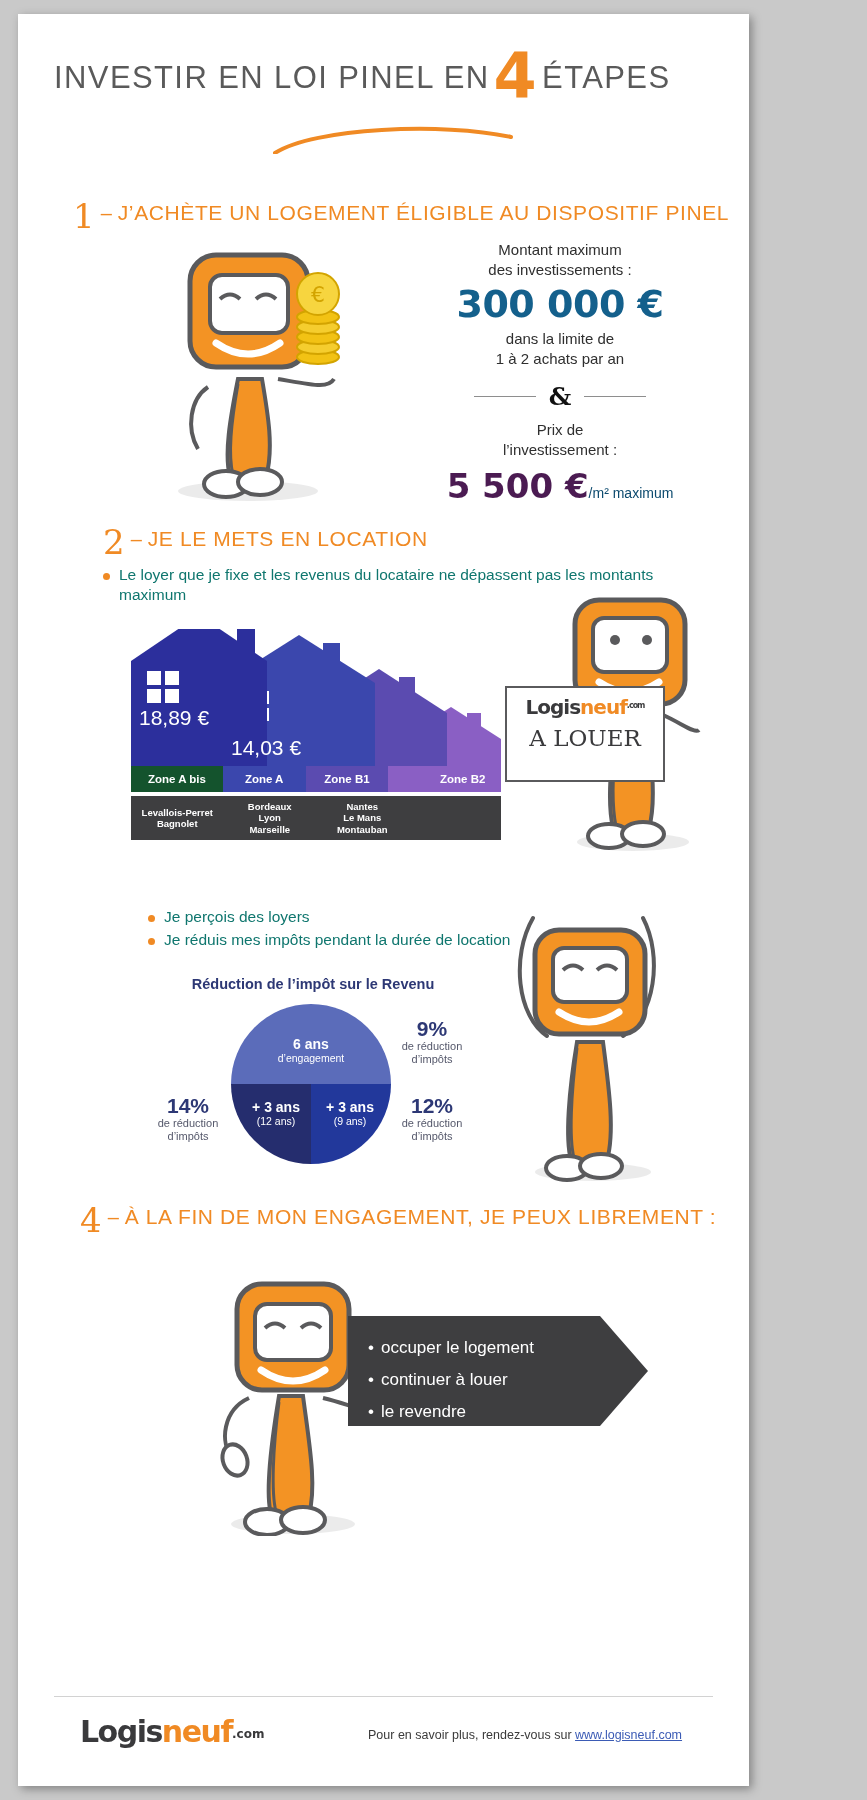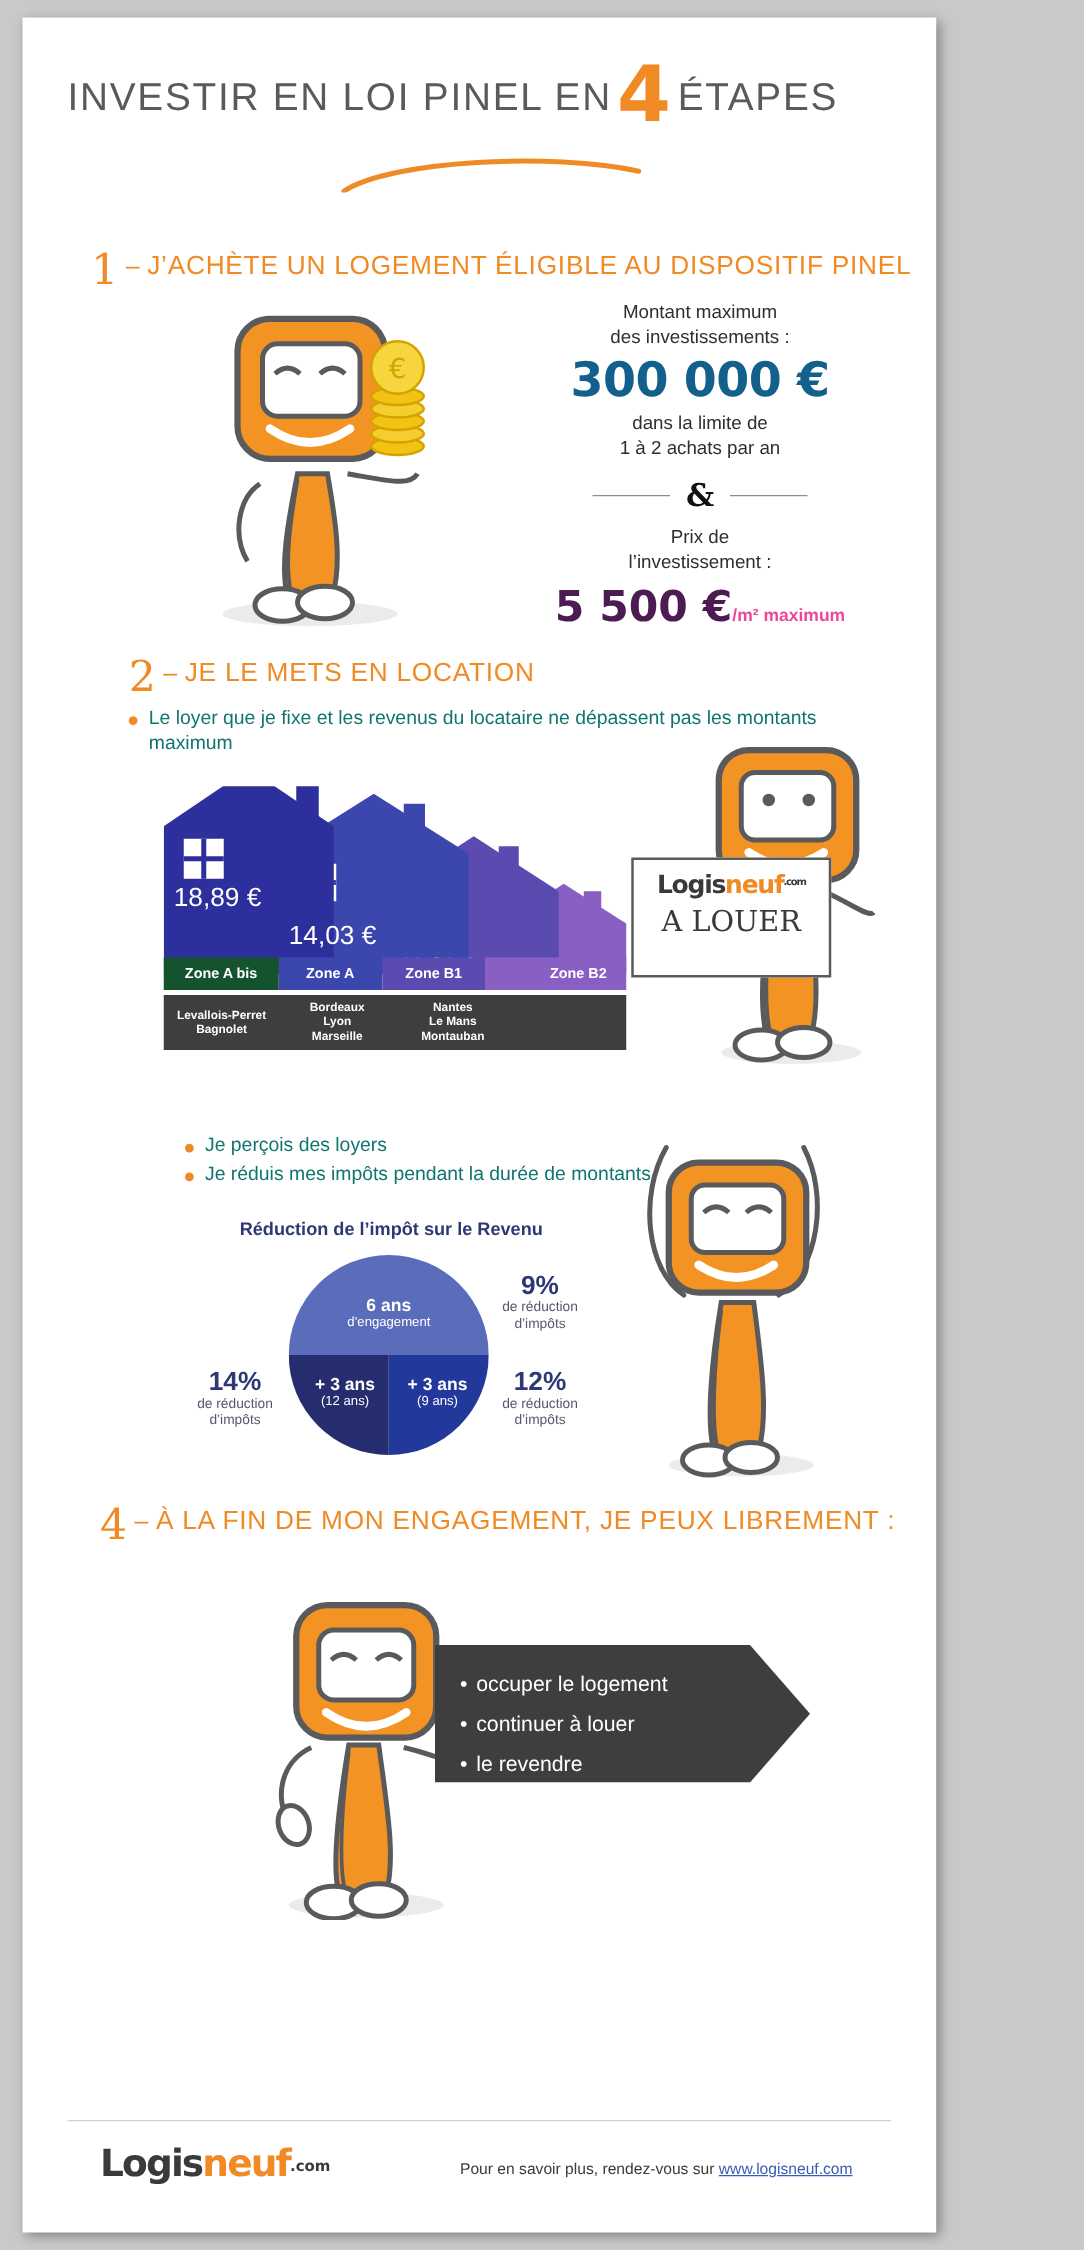--- a/index.html
+++ b/index.html
@@ -40,21 +40,21 @@
   
   .mascot { position:absolute; }
   
   .s1box { position:absolute; left:392px; top:226px; width:300px; text-align:center; }
   .s1-lab { font-size:15px; color:#2f2f2f; line-height:20px; }
   .s1-big { font-size:38px; font-weight:700; color:#14608c; letter-spacing:-0.5px; margin:2px 0 3px; font-family:"DejaVu Sans", sans-serif;}
   .amp-row { display:flex; align-items:center; justify-content:center; margin:13px 0 9px; }
   .amp-line { height:1px; background:#8e8e8e; width:62px; }
   .amp { font-size:25px; font-weight:700; color:#111; padding:0 13px; font-family:"DejaVu Serif", serif; }
   .s1-big2 { font-size:34px; font-weight:700; color:#4b1b52; font-family:"DejaVu Sans", sans-serif; }
-  .s1-sm { font-size:14px; color:#ec4899; font-weight:700; }
+  .s1-sm { font-size:14px; color:#0c4a6e; font-weight:400; }
   
   .houses { position:absolute; left:113px; top:615px; width:370px; height:220px; }
   .zone-row { position:absolute; left:113px; top:752px; width:370px; height:26px; display:flex; }
   .zone-cell { display:flex; align-items:center; justify-content:center; color:#fff; font-size:11.5px; font-weight:700; }
   .city-row { position:absolute; left:113px; top:782px; width:370px; height:44px; display:flex; background:#3e3e40; }
   .city-cell { flex:1; display:flex; flex-direction:column; align-items:center; justify-content:center;
                color:#fff; font-size:9.5px; font-weight:700; line-height:11.5px; }
   
   .sign { position:absolute; left:487px; top:672px; width:160px; height:96px; background:#fff;
           border:2px solid #5a5a5c; }
@@ -240,21 +240,21 @@
     </div>
     <div class="sign-txt">A LOUER</div>
   </div>
 
   <div class="bullet-row" style="left:130px; top:893px;">
     <span class="bdot"></span>
     <span class="btxt">Je perçois des loyers</span>
   </div>
   <div class="bullet-row" style="left:130px; top:916px;">
     <span class="bdot"></span>
-    <span class="btxt">Je réduis mes impôts pendant la durée de montants</span>
+    <span class="btxt">Je réduis mes impôts pendant la durée de location</span>
   </div>
 
   <div class="pie-title">Réduction de l’impôt sur le Revenu</div>
 
   <svg class="pie" viewBox="0 0 160 160">
     <path d="M80 80 L80 0 A80 80 0 0 1 80 160 L80 80 Z" fill="#5b6cba" transform="rotate(-90 80 80)"></path>
     <path d="M80 80 L0 80 A80 80 0 0 0 80 160 Z" fill="#252d6e"></path>
     <path d="M80 80 L80 160 A80 80 0 0 0 160 80 Z" fill="#22389b"></path>
   </svg>
 

